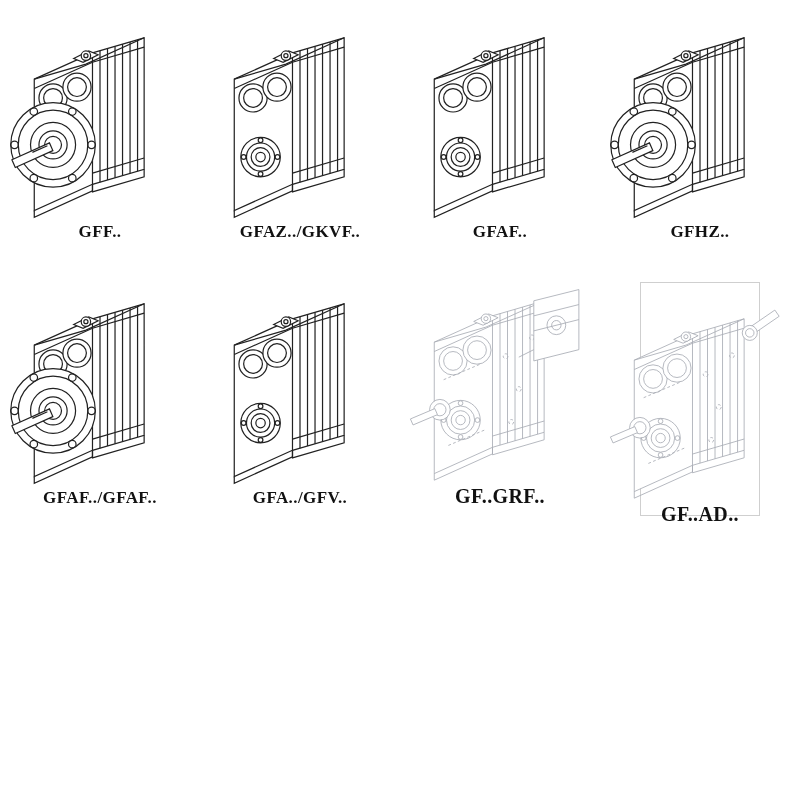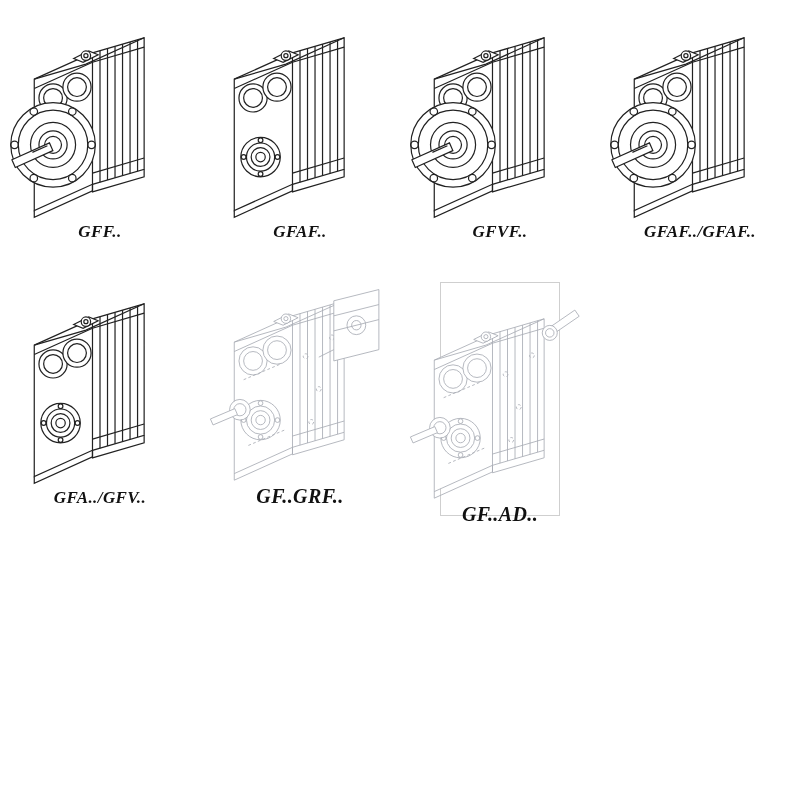--- a/index.html
+++ b/index.html
@@ -1,21 +1,21 @@
 <!DOCTYPE html>
 <html><head>
 <meta charset="utf-8">
 <style>
   html,body{margin:0;padding:0;background:#fff;}
   body{width:800px;height:800px;font-family:"Liberation Serif",serif;color:#111;}
   .grid{
     display:grid;
     grid-template-columns:repeat(4,200px);
     grid-template-rows:repeat(3,266px);
-    width:800px;height:798px;font-style:italic;
+    width:800px;height:798px;
   }
   .cell{
     display:flex;flex-direction:column;align-items:center;justify-content:flex-end;
     padding:2px 0 8px;box-sizing:border-box;
   }
   .cell.boxed{border:1px solid #cfcfcf;justify-content:space-between;}
   svg.drawing{width:190px;height:216px;flex:0 0 auto;display:block;}
   svg.solid{color:#222;stroke-width:1.3;}
   svg.ghost{color:#a8acb4;stroke-width:0.9;}
   .label{
@@ -134,36 +134,43 @@
 
   <figure class="cell">
     <svg class="drawing solid" viewBox="0 0 200 230">
       <use href="#gbody"></use>
         <use href="#fronthollow"></use>
         <use href="#frontflange"></use>
     </svg>
     <figcaption class="label">GFF..</figcaption>
   </figure>
 
+  <figure class="cell">
+    <svg class="drawing solid" viewBox="0 0 200 230">
+      <use href="#gbody"></use>
+        <use href="#fronthollow"></use>
+    </svg>
+    <figcaption class="label">GFAZ../GKVF..</figcaption>
+  </figure>
 
   <figure class="cell">
     <svg class="drawing solid" viewBox="0 0 200 230">
       <use href="#gbody"></use>
         <use href="#fronthollow"></use>
     </svg>
     <figcaption class="label">GFAF..</figcaption>
   </figure>
 
   <figure class="cell">
     <svg class="drawing solid" viewBox="0 0 200 230">
       <use href="#gbody"></use>
         <use href="#fronthollow"></use>
         <use href="#frontflange"></use>
     </svg>
-    <figcaption class="label">GFVF..</figcaption>
+    <figcaption class="label">GFHZ..</figcaption>
   </figure>
 
 
 
 
 
   <figure class="cell">
     <svg class="drawing solid" viewBox="0 0 200 230">
       <use href="#gbody"></use>
         <use href="#fronthollow"></use>

